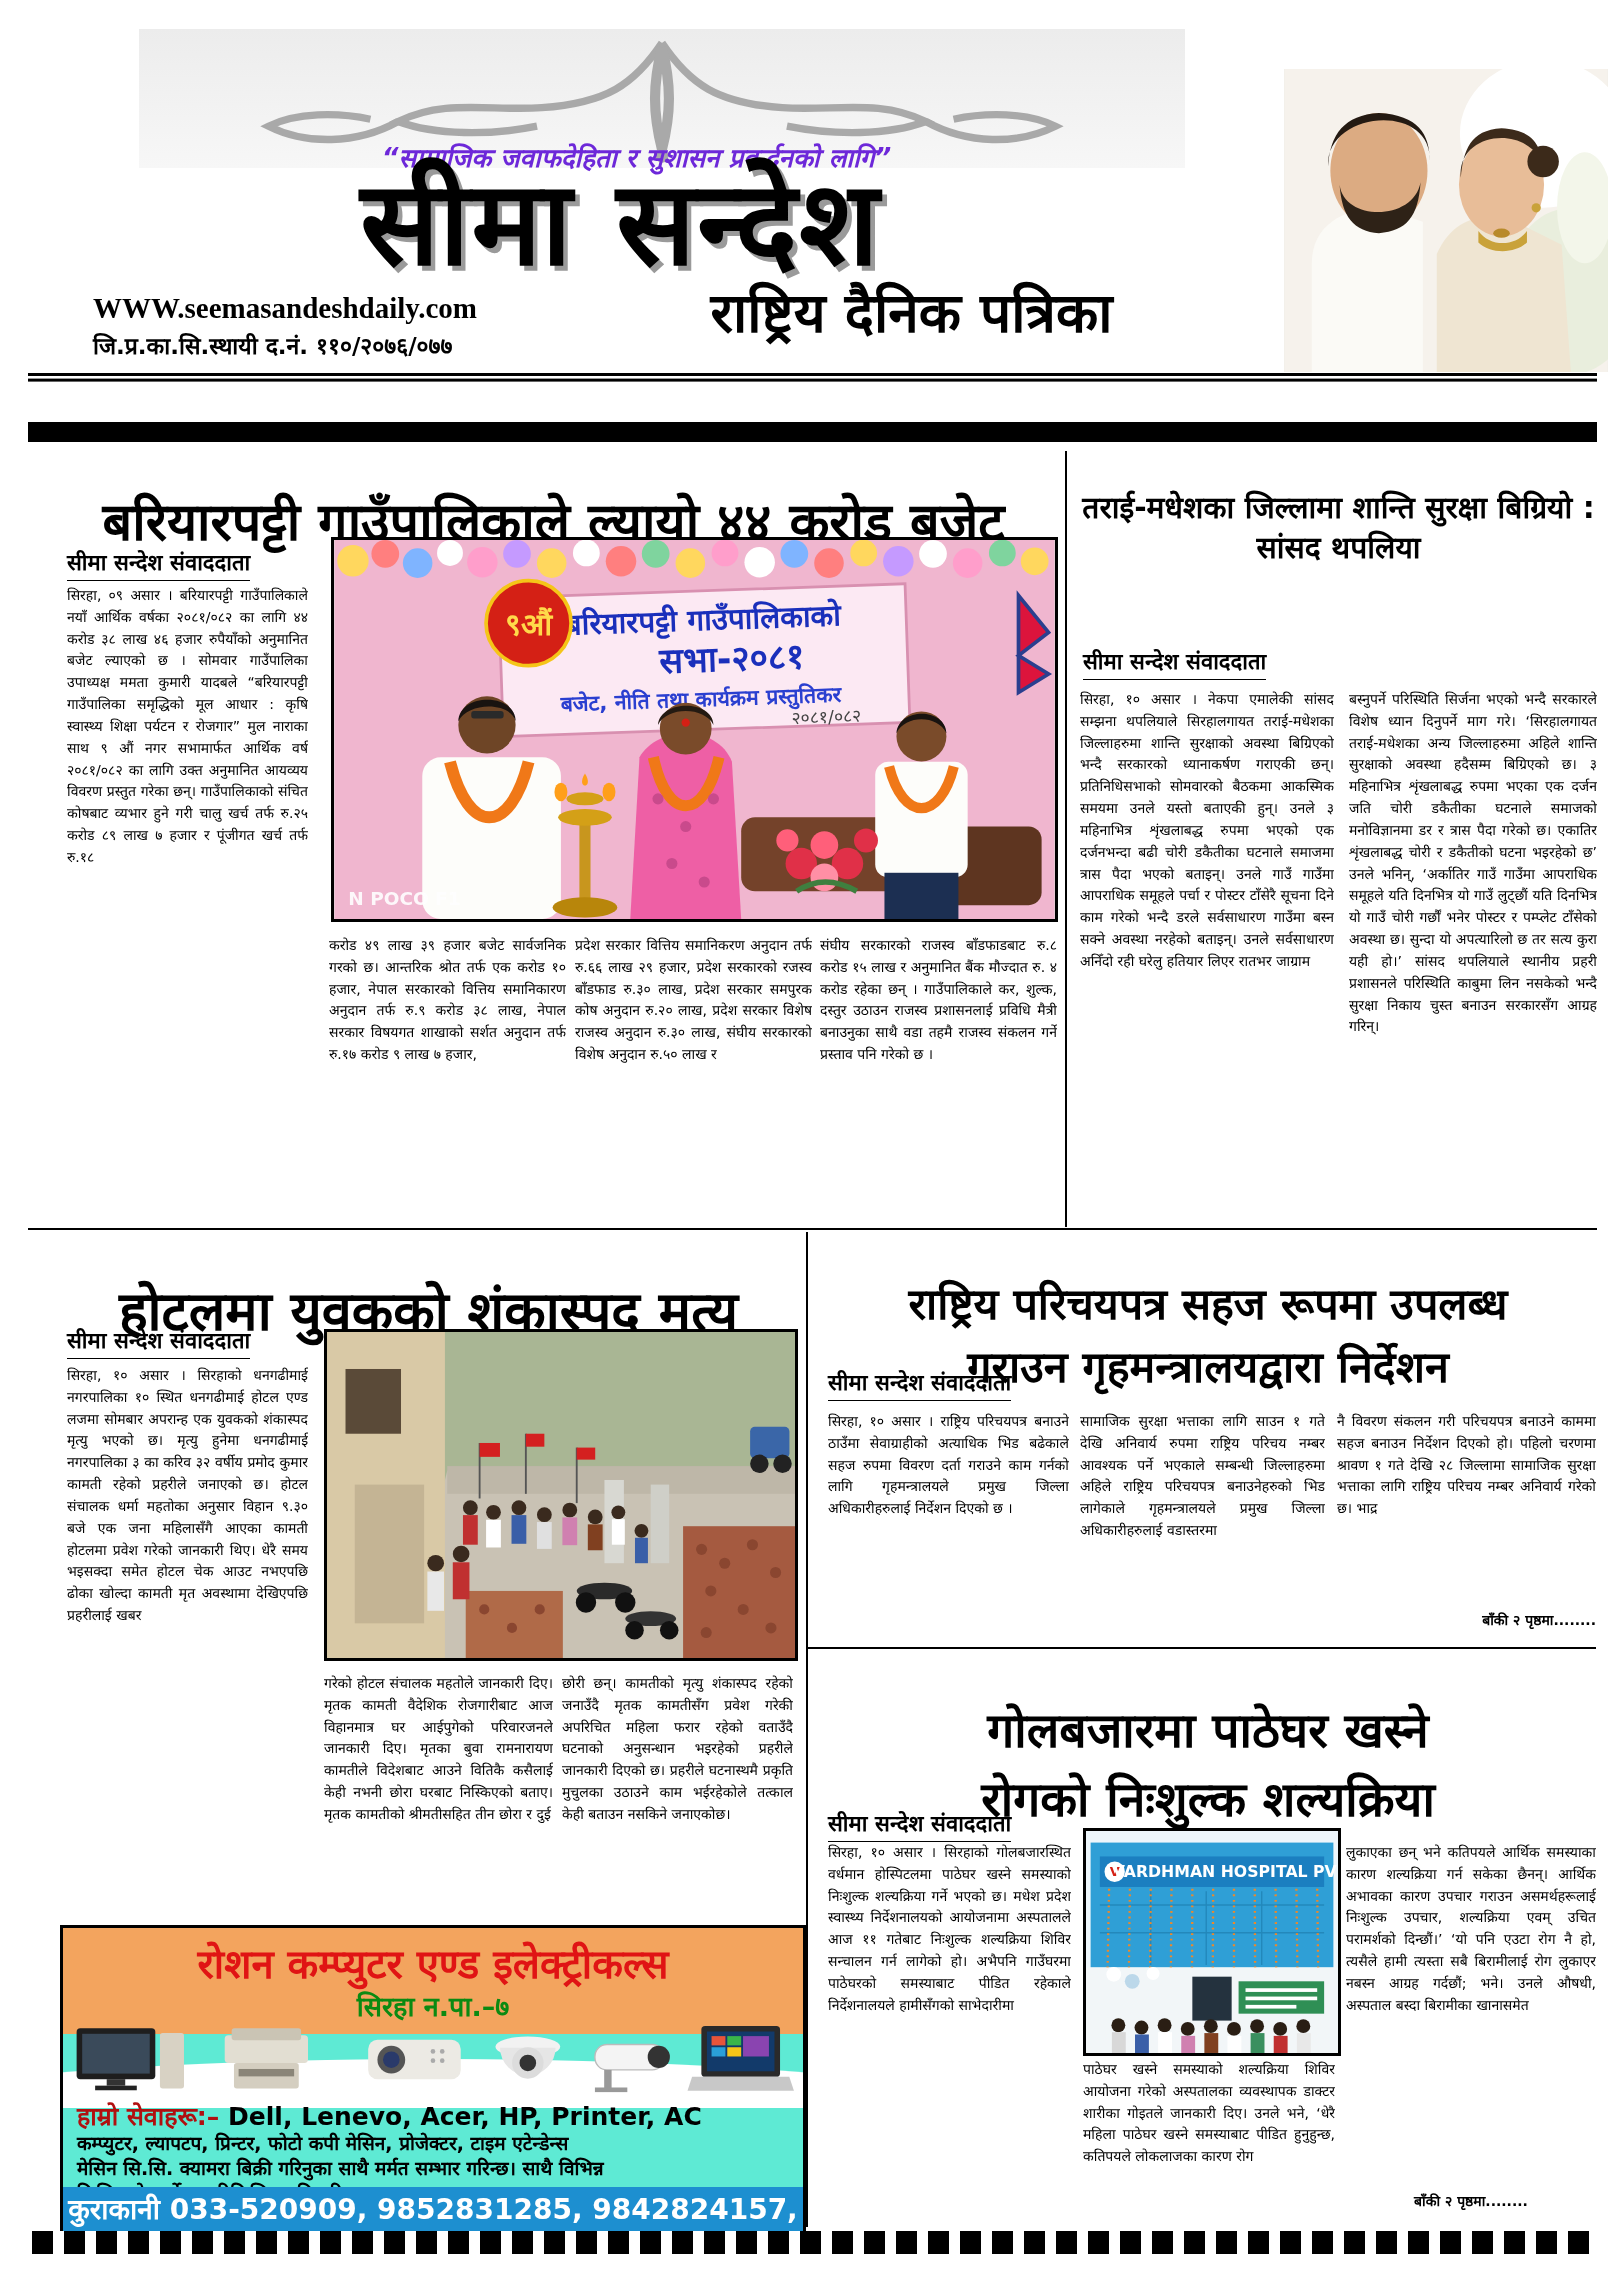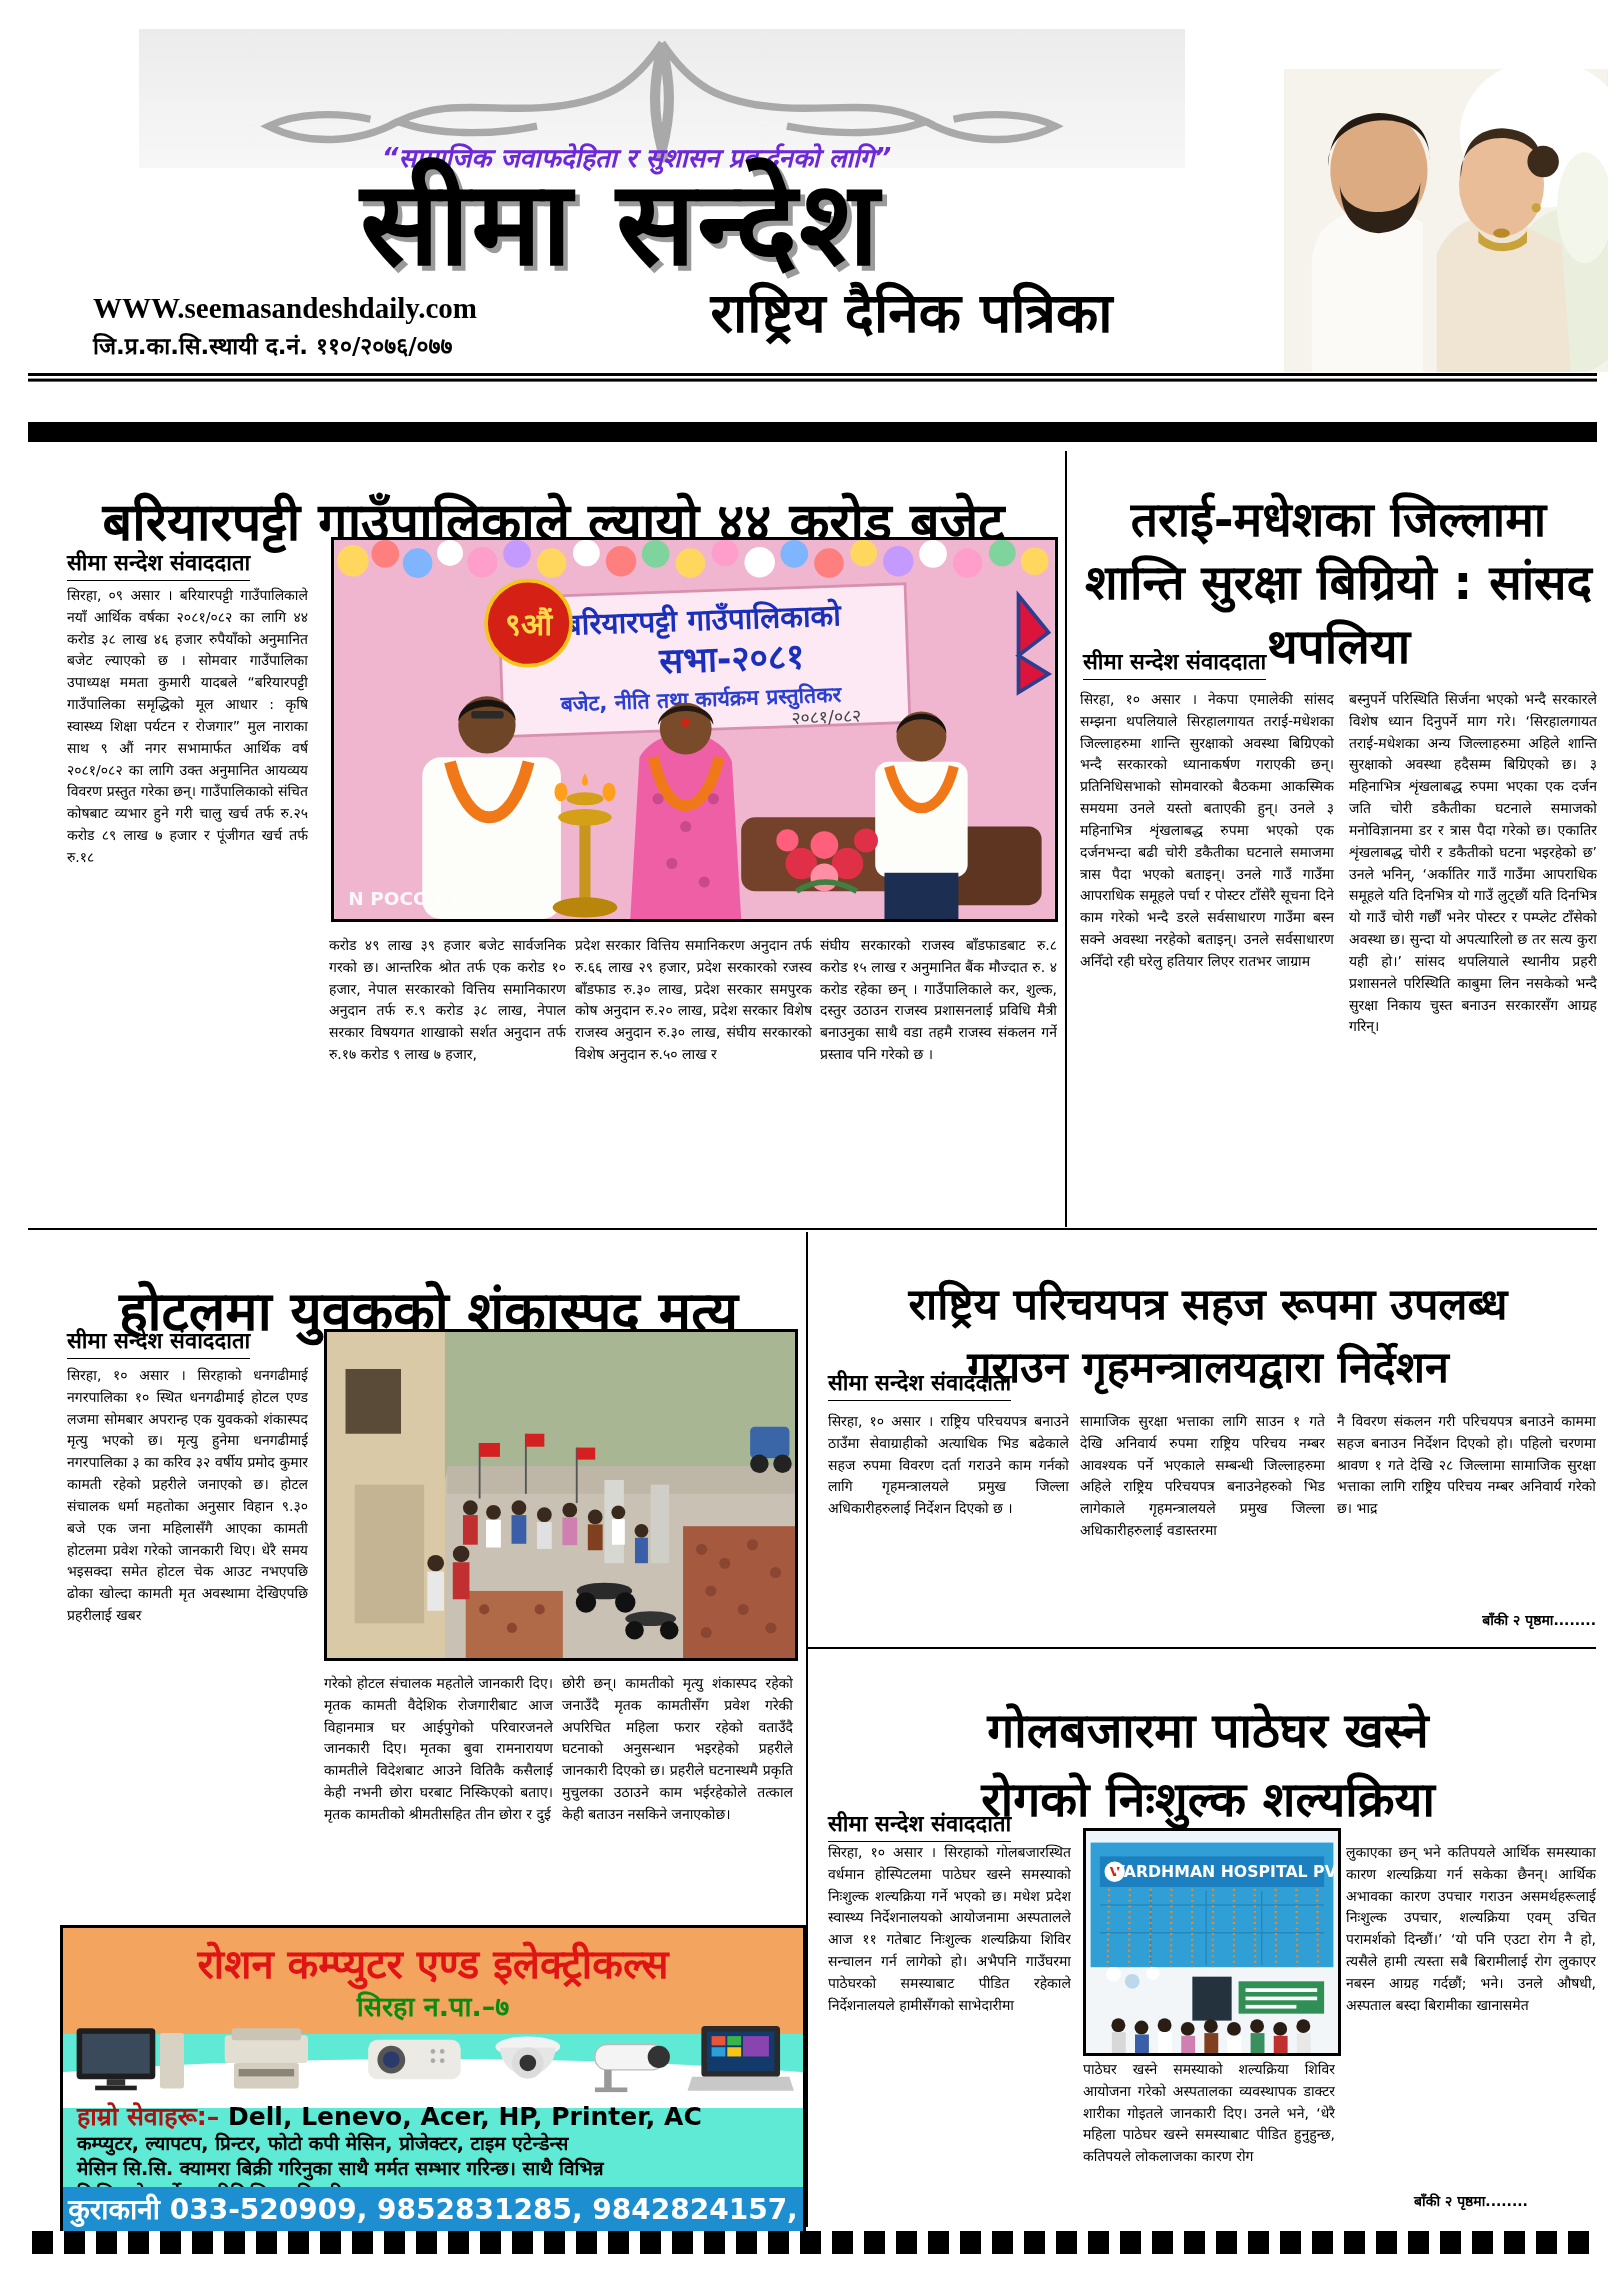--- a/index.html
+++ b/index.html
@@ -190,21 +190,21 @@
     </svg>
   </div>
 
   <div class="col" style="left:67px;top:585px;width:241px;height:636px;">सिरहा, ०९ असार । बरियारपट्टी गाउँपालिकाले नयाँ आर्थिक वर्षका २०८१/०८२ का लागि ४४ करोड ३८ लाख ४६ हजार रुपैयाँको अनुमानित बजेट ल्याएको छ । सोमवार गाउँपालिका उपाध्यक्ष ममता कुमारी यादबले “बरियारपट्टी गाउँपालिका समृद्धिको मूल आधार : कृषि स्वास्थ्य शिक्षा पर्यटन र रोजगार” मुल नाराका साथ ९ औं नगर सभामार्फत आर्थिक वर्ष २०८१/०८२ का लागि उक्त अनुमानित आयव्यय विवरण प्रस्तुत गरेका छन्। गाउँपालिकाको संचित कोषबाट व्यभार हुने गरी चालु खर्च तर्फ रु.२५ करोड ८९ लाख ७ हजार र पूंजीगत खर्च तर्फ रु.१८</div>
   <div class="col" style="left:329px;top:935px;width:237px;height:289px;">करोड ४९ लाख ३९ हजार बजेट सार्वजनिक गरको छ। आन्तरिक श्रोत तर्फ एक करोड १० हजार, नेपाल सरकारको वित्तिय समानिकारण अनुदान तर्फ रु.९ करोड ३८ लाख, नेपाल सरकार विषयगत शाखाको सर्शत अनुदान तर्फ रु.१७ करोड ९ लाख ७ हजार,</div>
   <div class="col" style="left:575px;top:935px;width:237px;height:289px;">प्रदेश सरकार वित्तिय समानिकरण अनुदान तर्फ रु.६६ लाख २९ हजार, प्रदेश सरकारको रजस्व बाँडफाड रु.३० लाख, प्रदेश सरकार समपुरक कोष अनुदान रु.२० लाख, प्रदेश सरकार विशेष राजस्व अनुदान रु.३० लाख, संघीय सरकारको विशेष अनुदान रु.५० लाख र</div>
   <div class="col" style="left:820px;top:935px;width:237px;height:289px;">संघीय सरकारको राजस्व बाँडफाडबाट रु.८ करोड १५ लाख र अनुमानित बैंक मौज्दात रु. ४ करोड रहेका छन् । गाउँपालिकाले कर, शुल्क, दस्तुर उठाउन राजस्व प्रशासनलाई प्रविधि मैत्री बनाउनुका साथै वडा तहमै राजस्व संकलन गर्ने प्रस्ताव पनि गरेको छ ।</div>
 
   <div class="vrule" style="left:1065px;top:451px;width:1.9px;height:776px;"></div>
 
-  <div class="headline" style="left:1078px;top:448px;width:521px;font-size:48px;text-align:center;">तराई-मधेशका जिल्लामा शान्ति सुरक्षा बिग्रियो : सांसद थपलिया</div>
+  <div class="headline" style="left:1078px;top:448px;width:521px;font-size:30px;text-align:center;">तराई-मधेशका जिल्लामा शान्ति सुरक्षा बिग्रियो : सांसद थपलिया</div>
   <div class="byline" style="left:1083px;top:645px;">सीमा सन्देश संवाददाता</div>
   <div class="col" style="left:1080px;top:689px;width:254px;height:534px;">सिरहा, १० असार । नेकपा एमालेकी सांसद सम्झना थपलियाले सिरहालगायत तराई-मधेशका जिल्लाहरुमा शान्ति सुरक्षाको अवस्था बिग्रिएको भन्दै सरकारको ध्यानाकर्षण गराएकी छन्। प्रतिनिधिसभाको सोमवारको बैठकमा आकस्मिक समयमा उनले यस्तो बताएकी हुन्। उनले ३ महिनाभित्र शृंखलाबद्ध रुपमा भएको एक दर्जनभन्दा बढी चोरी डकैतीका घटनाले समाजमा त्रास पैदा भएको बताइन्। उनले गाउँ गाउँमा आपराधिक समूहले पर्चा र पोस्टर टाँसेरै सूचना दिने काम गरेको भन्दै डरले सर्वसाधारण गाउँमा बस्न सक्ने अवस्था नरहेको बताइन्। उनले सर्वसाधारण अनिँदो रही घरेलु हतियार लिएर रातभर जाग्राम</div>
   <div class="col" style="left:1349px;top:689px;width:248px;height:534px;">बस्नुपर्ने परिस्थिति सिर्जना भएको भन्दै सरकारले विशेष ध्यान दिनुपर्ने माग गरे। ‘सिरहालगायत तराई-मधेशका अन्य जिल्लाहरुमा अहिले शान्ति सुरक्षाको अवस्था हदैसम्म बिग्रिएको छ। ३ महिनाभित्र शृंखलाबद्ध रुपमा भएका एक दर्जन जति चोरी डकैतीका घटनाले समाजको मनोविज्ञानमा डर र त्रास पैदा गरेको छ। एकातिर शृंखलाबद्ध चोरी र डकैतीको घटना भइरहेको छ’ उनले भनिन्, ‘अर्कातिर गाउँ गाउँमा आपराधिक समूहले यति दिनभित्र यो गाउँ लुट्छौं यति दिनभित्र यो गाउँ चोरी गर्छौं भनेर पोस्टर र पम्प्लेट टाँसेको अवस्था छ। सुन्दा यो अपत्यारिलो छ तर सत्य कुरा यही हो।’ सांसद थपलियाले स्थानीय प्रहरी प्रशासनले परिस्थिति काबुमा लिन नसकेको भन्दै सुरक्षा निकाय चुस्त बनाउन सरकारसँग आग्रह गरिन्।</div>
 
   <div class="hrule" style="left:28px;top:1228px;width:1569px;height:2.3px;"></div>
 
   <div class="headline" style="left:56px;top:1236px;width:745px;font-size:54px;">होटलमा युवकको शंकास्पद मृत्यु</div>
   <div class="byline" style="left:67px;top:1324px;">सीमा सन्देश संवाददाता</div>
 
   <div class="photo" style="left:324px;top:1329px;width:468px;height:326px;">

